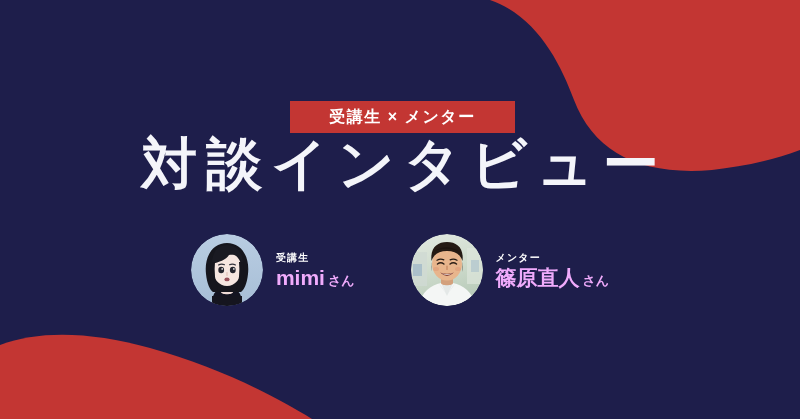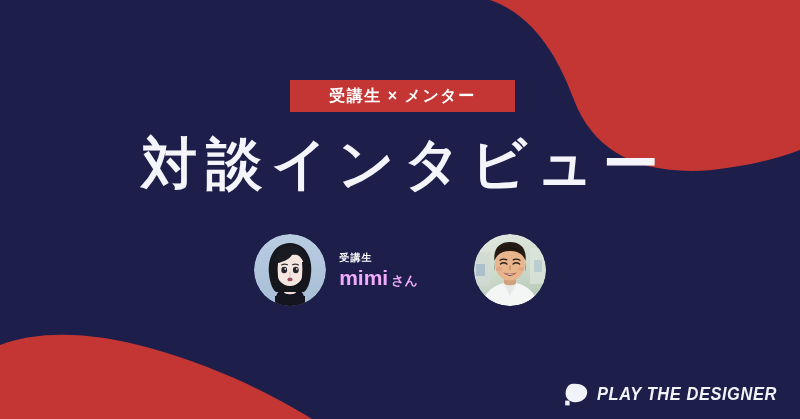--- a/index.html
+++ b/index.html
@@ -24,21 +24,21 @@
     inset: 0;
     width: 800px;
     height: 419px;
     display: block;
   }
 
   
   .badge {
     position: absolute;
     left: 290px;
-    top: 80px;
+    top: 101px;
     width: 225px;
     height: 32px;
     background: #c33633;
     display: flex;
     align-items: center;
     justify-content: center;
   }
   .badge-text {
     color: #ffffff;
     font-size: 16px;
@@ -255,25 +255,22 @@
             <path d="M36 32 v3.4" stroke="#c4865f" stroke-width="1.2" stroke-linecap="round"></path>
 
             <path d="M29 38.6 q7 6.6 14 0 q-7 2.4 -14 0 Z" fill="#7d3b34"></path>
             <path d="M30.6 39.4 q5.4 2.6 10.8 0 q-5.4 1 -10.8 0 Z" fill="#f7f2ee"></path>
 
             <ellipse cx="25" cy="35" rx="3" ry="2" fill="#d98a6a" opacity="0.35"></ellipse>
             <ellipse cx="47" cy="35" rx="3" ry="2" fill="#d98a6a" opacity="0.35"></ellipse>
           </g>
         </svg>
       </div>
+      <div class="person-meta">
+        <span class="person-role">メンター</span>
+        <span class="person-name"><span>篠原直人</span><span class="suffix">さん</span></span>
+      </div>
     </div>
 
   </div>
 
-  <div class="logo">
-    <svg class="logo-icon" viewBox="0 0 26 24" aria-hidden="true">
-      <path d="M8.5 1.2 C17 -0.6 25.5 2.8 25.2 9.6 C24.9 16.4 17.5 20.4 11 19 C6.2 18 3.2 14.6 3.6 9.4 C3.9 5.6 5.6 2.5 8.5 1.2 Z" fill="#f2f3f8"></path>
-      <path d="M3.2 17.6 L7.6 17.6 L7.6 22.4 L3.2 22.4 Z" fill="#f2f3f8"></path>
-    </svg>
-    <span class="logo-text">PLAY THE DESIGNER</span>
-  </div>
 
 </div>
 
 </body></html>

